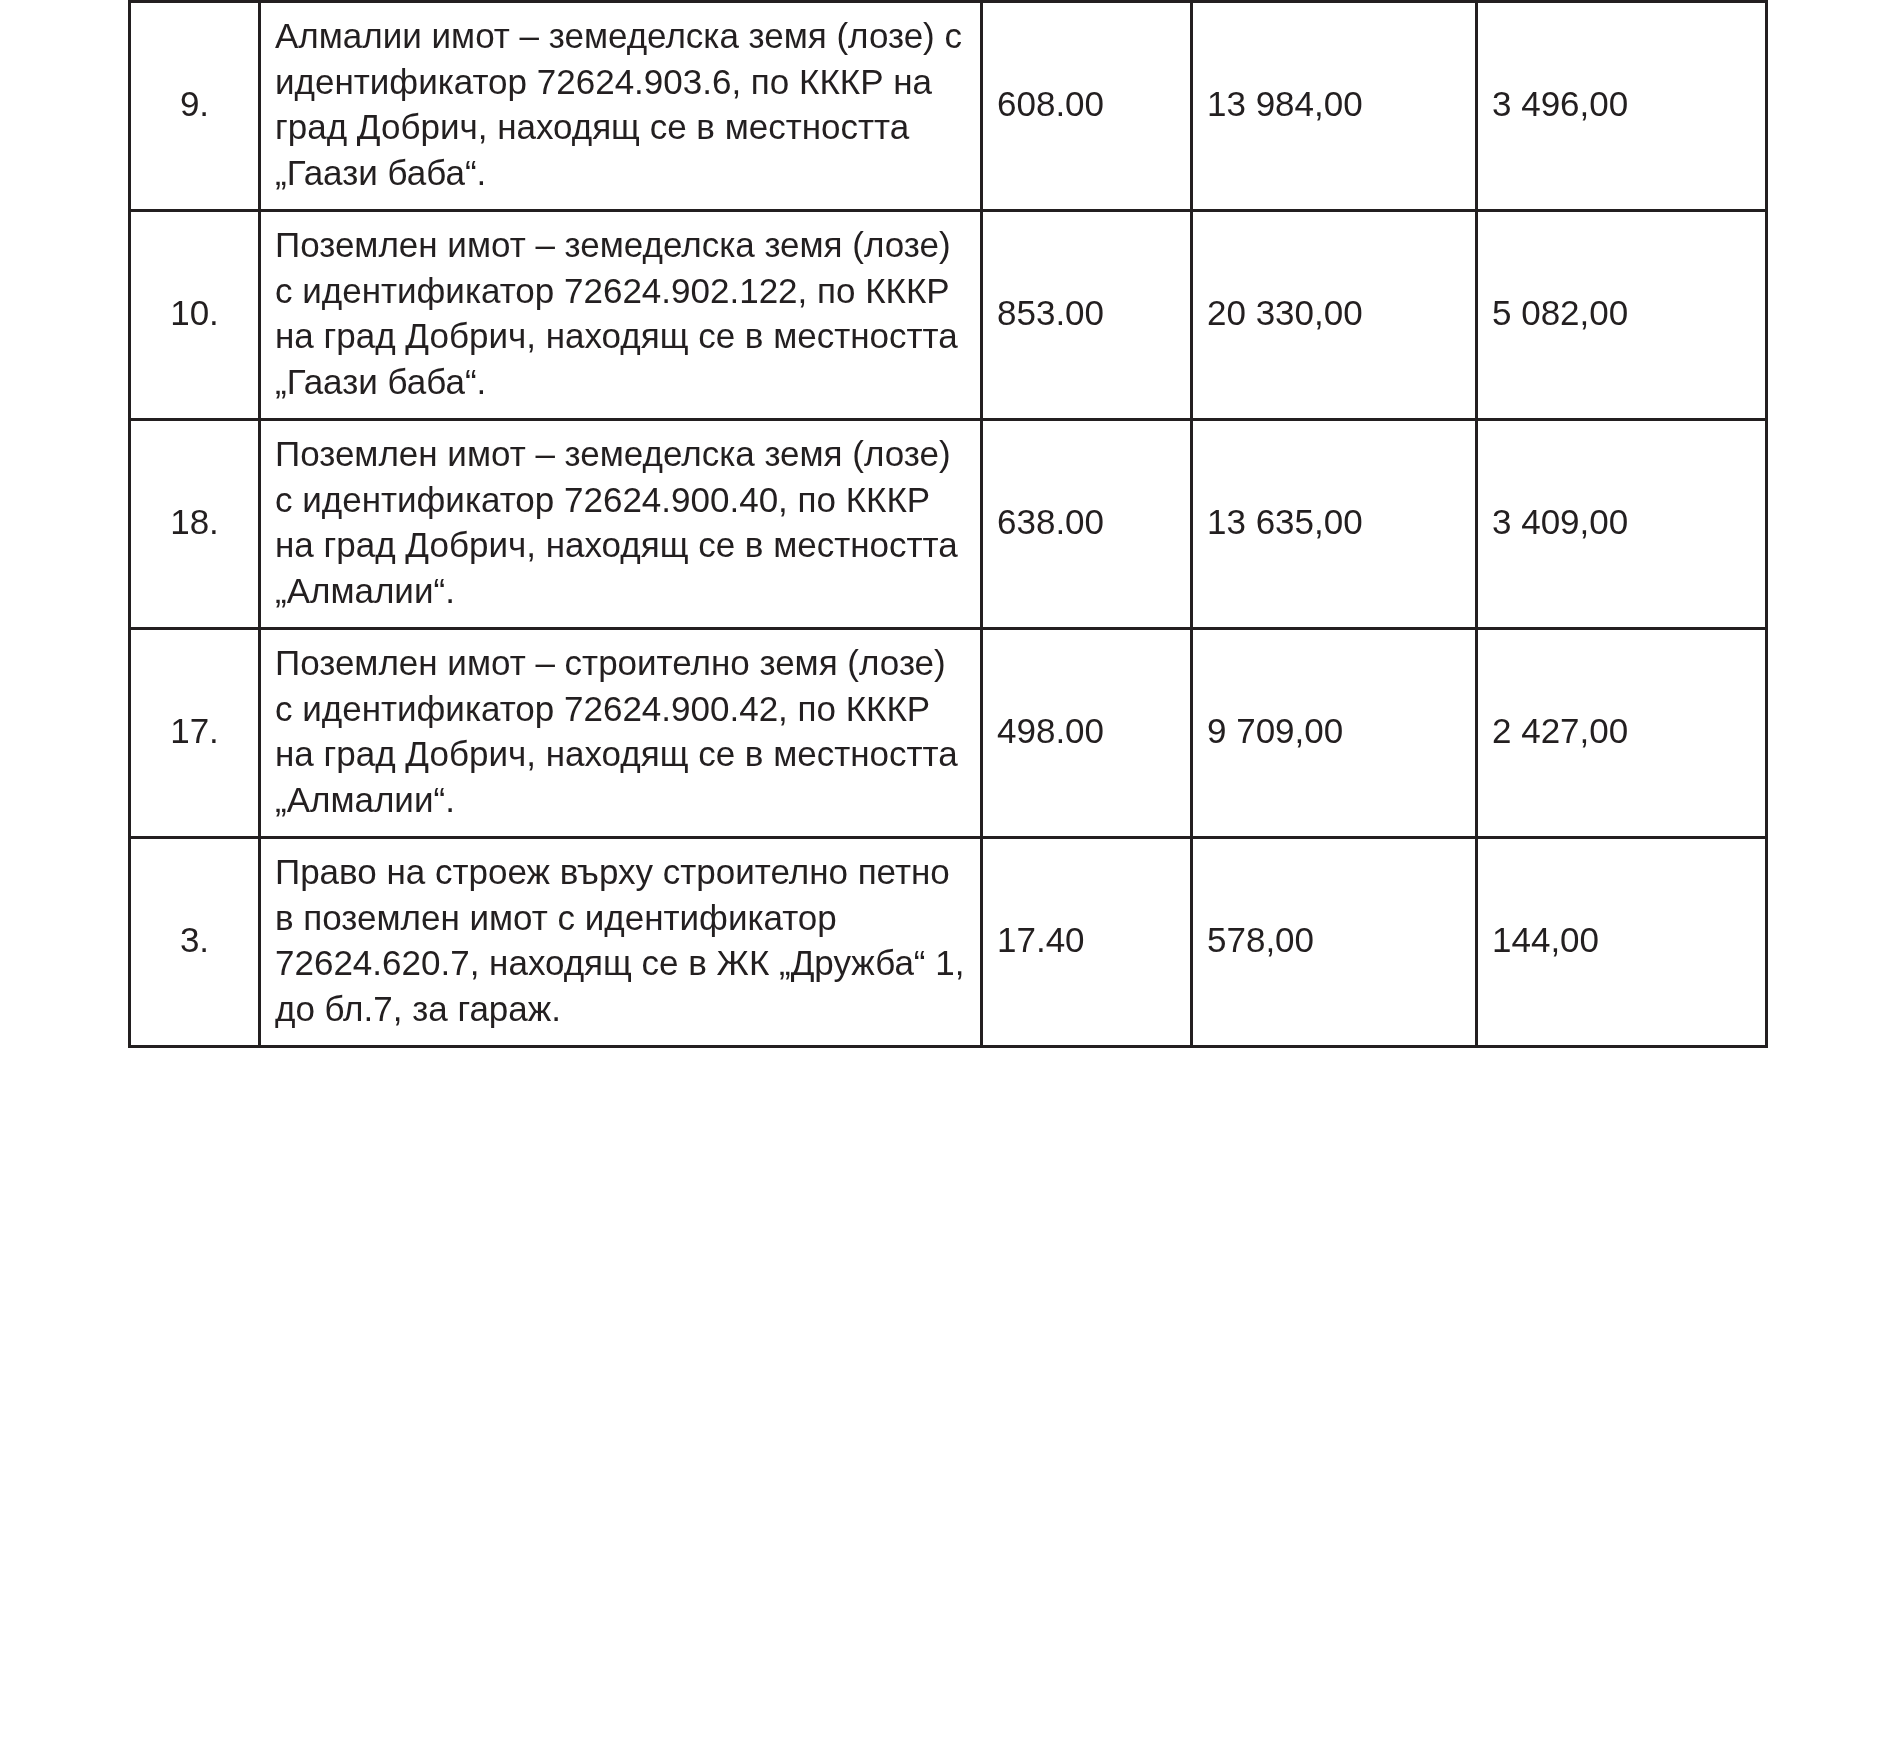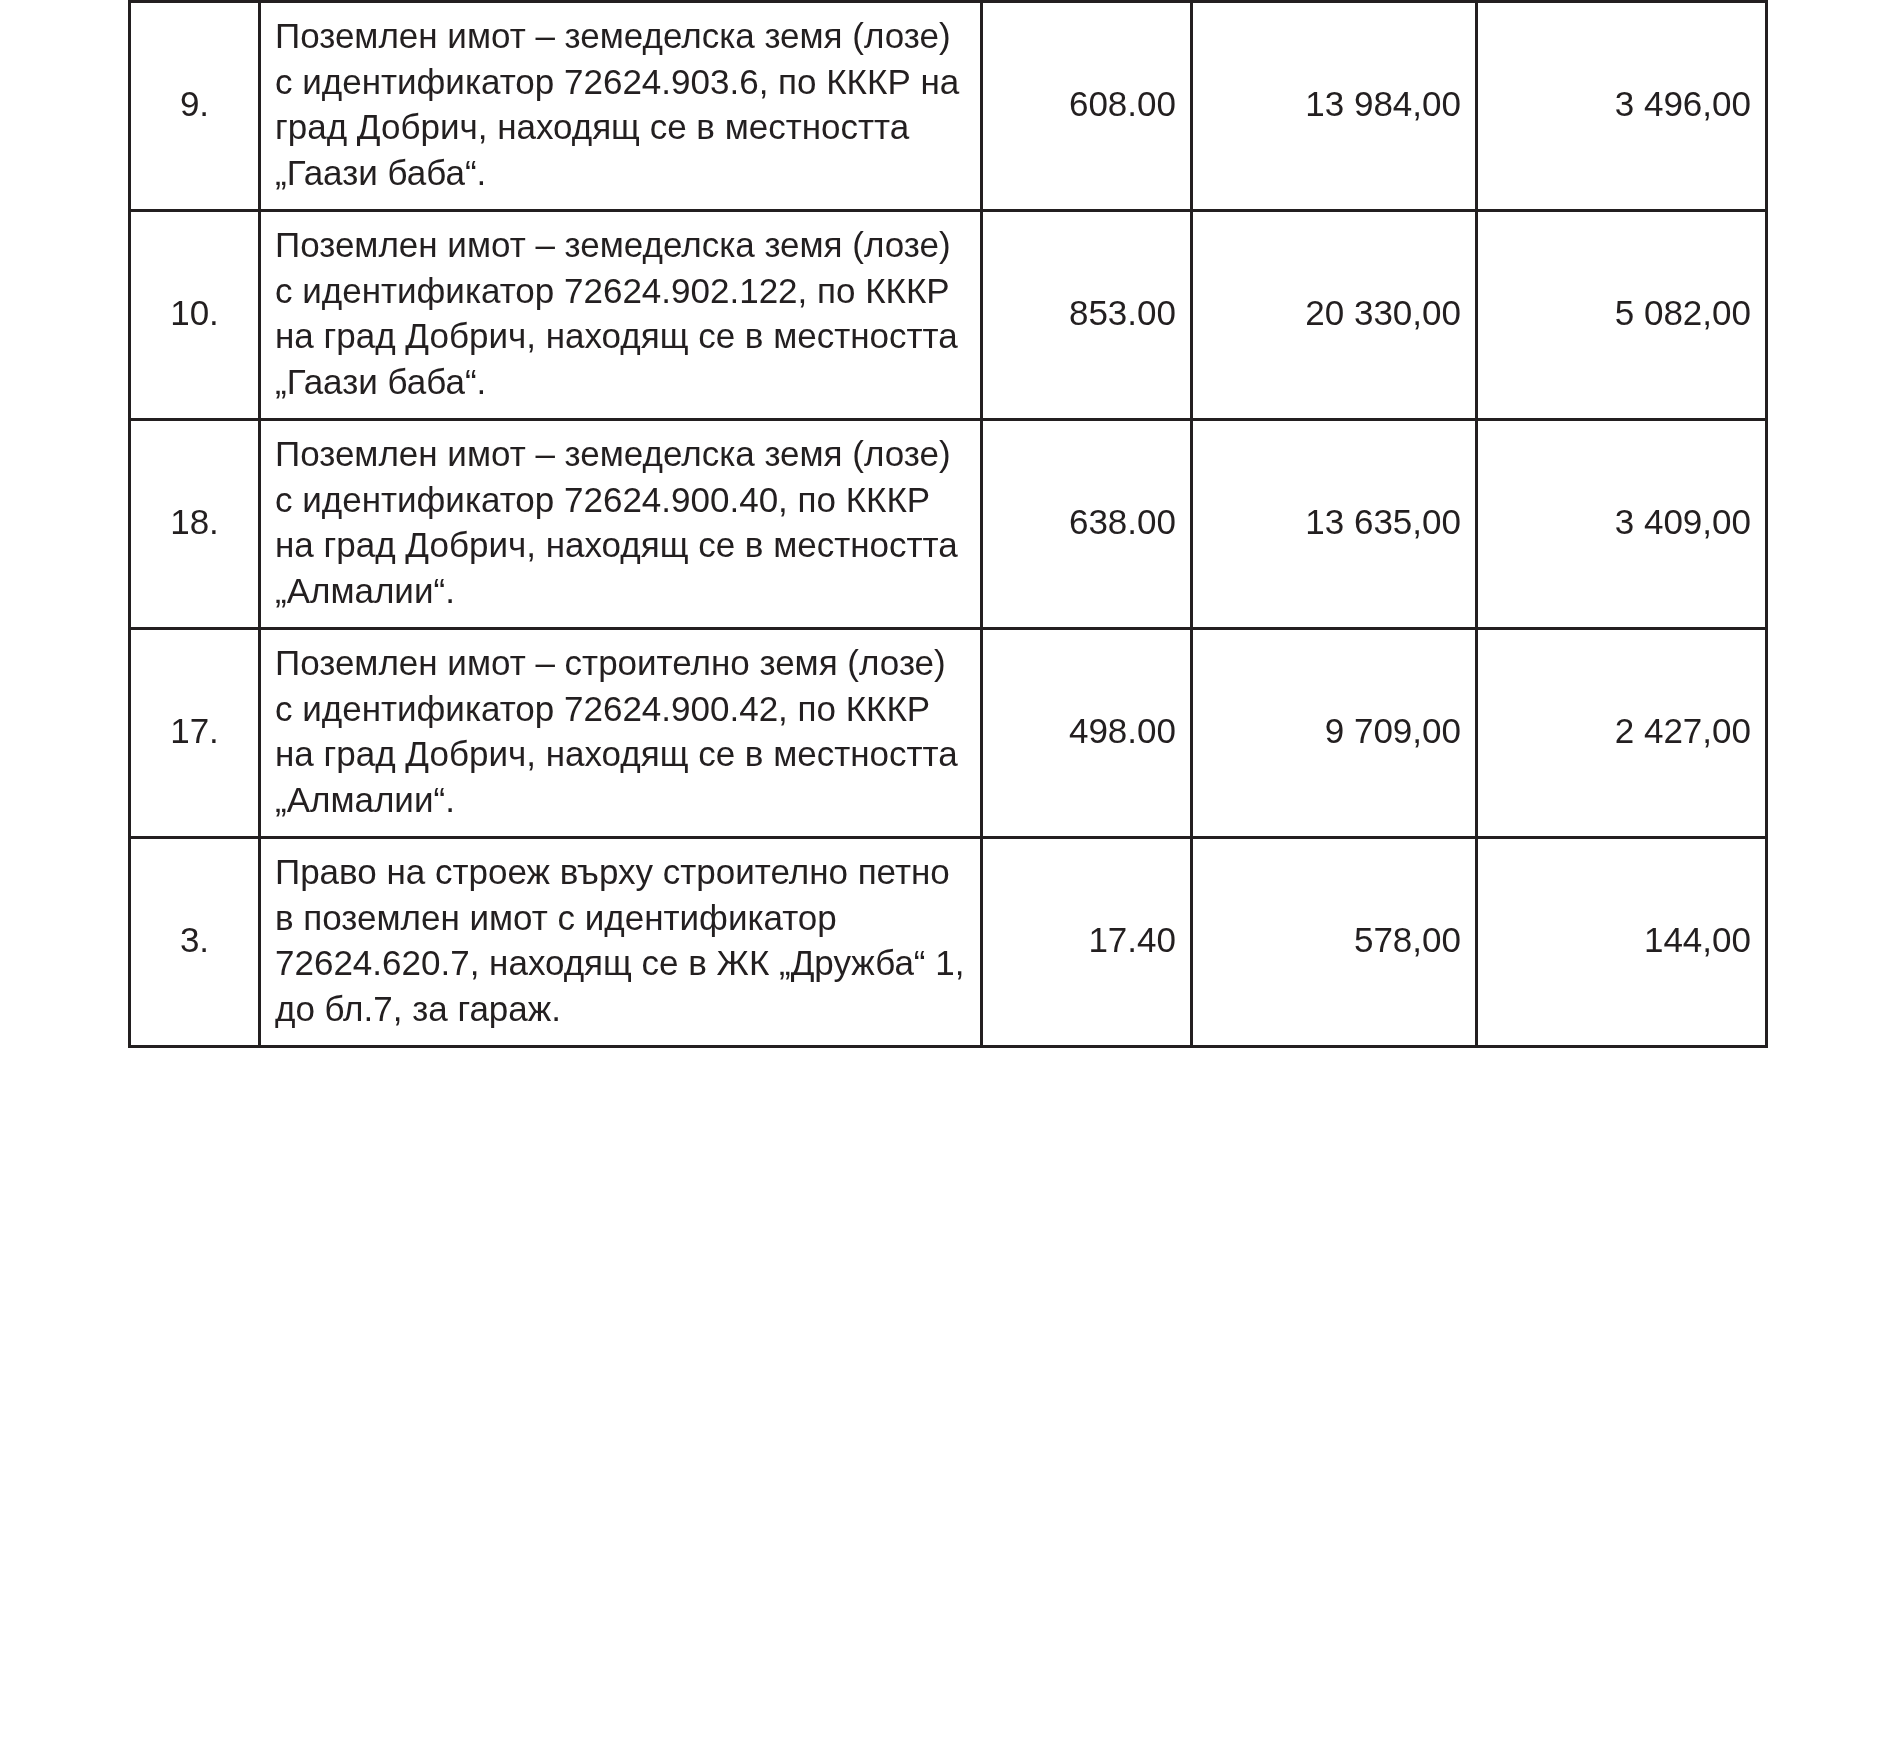--- a/index.html
+++ b/index.html
@@ -49,21 +49,21 @@
     padding-right: 4px;
   }
   td.desc {
     text-align: left;
     vertical-align: top;
     padding-top: 12px;
     padding-left: 18px;
     padding-right: 8px;
   }
   td.numeric {
-    text-align: right;
+    text-align: left;
     vertical-align: middle;
   }
   
   tr.partial-row td {
     border-top: 3px solid #231f20;
   }
   .page::before {
     
     content: "";
     display: block;
@@ -80,21 +80,21 @@
       <col class="c-desc">
       <col class="c-area">
       <col class="c-val1">
       <col class="c-val2">
     </colgroup>
     <tbody>
 
 
       <tr>
         <td class="num">9.</td>
-        <td class="desc">Поземлен имот – земеделска земя (лозе) с идентификатор 72624.903.6, по КККР на град Добрич, находящ се в местността „Гаази баба“.</td>
+        <td class="desc">Алмалии имот – земеделска земя (лозе) с идентификатор 72624.903.6, по КККР на град Добрич, находящ се в местността „Гаази баба“.</td>
         <td class="numeric">608.00</td>
         <td class="numeric">13 984,00</td>
         <td class="numeric">3 496,00</td>
       </tr>
 
       <tr>
         <td class="num">10.</td>
         <td class="desc">Поземлен имот – земеделска земя (лозе) с идентификатор 72624.902.122, по КККР на град Добрич, находящ се в местността „Гаази баба“.</td>
         <td class="numeric">853.00</td>
         <td class="numeric">20 330,00</td>

